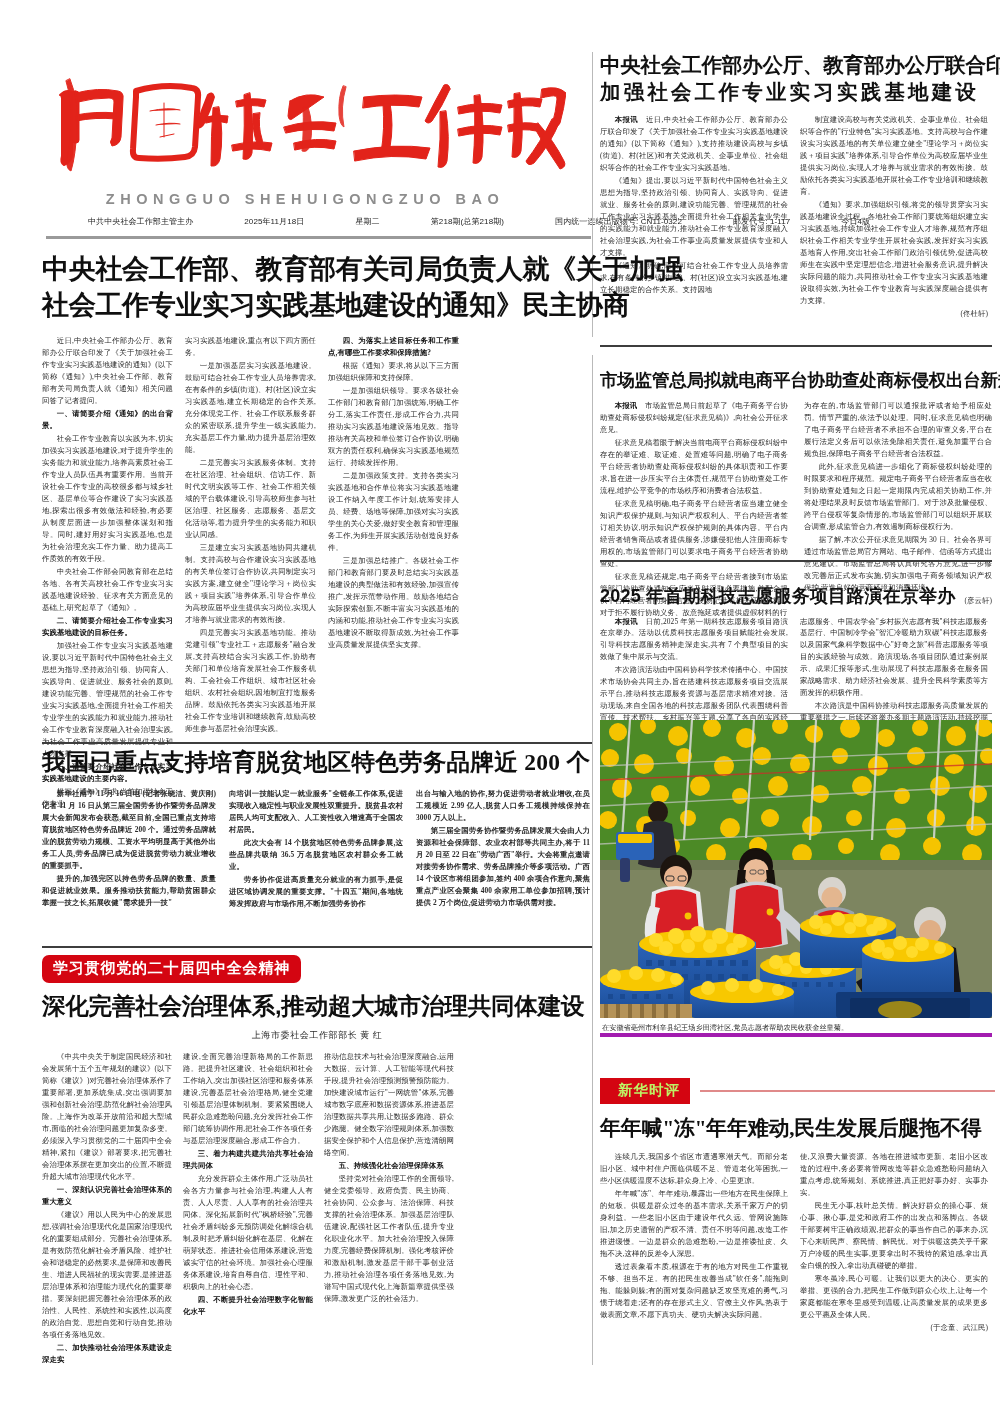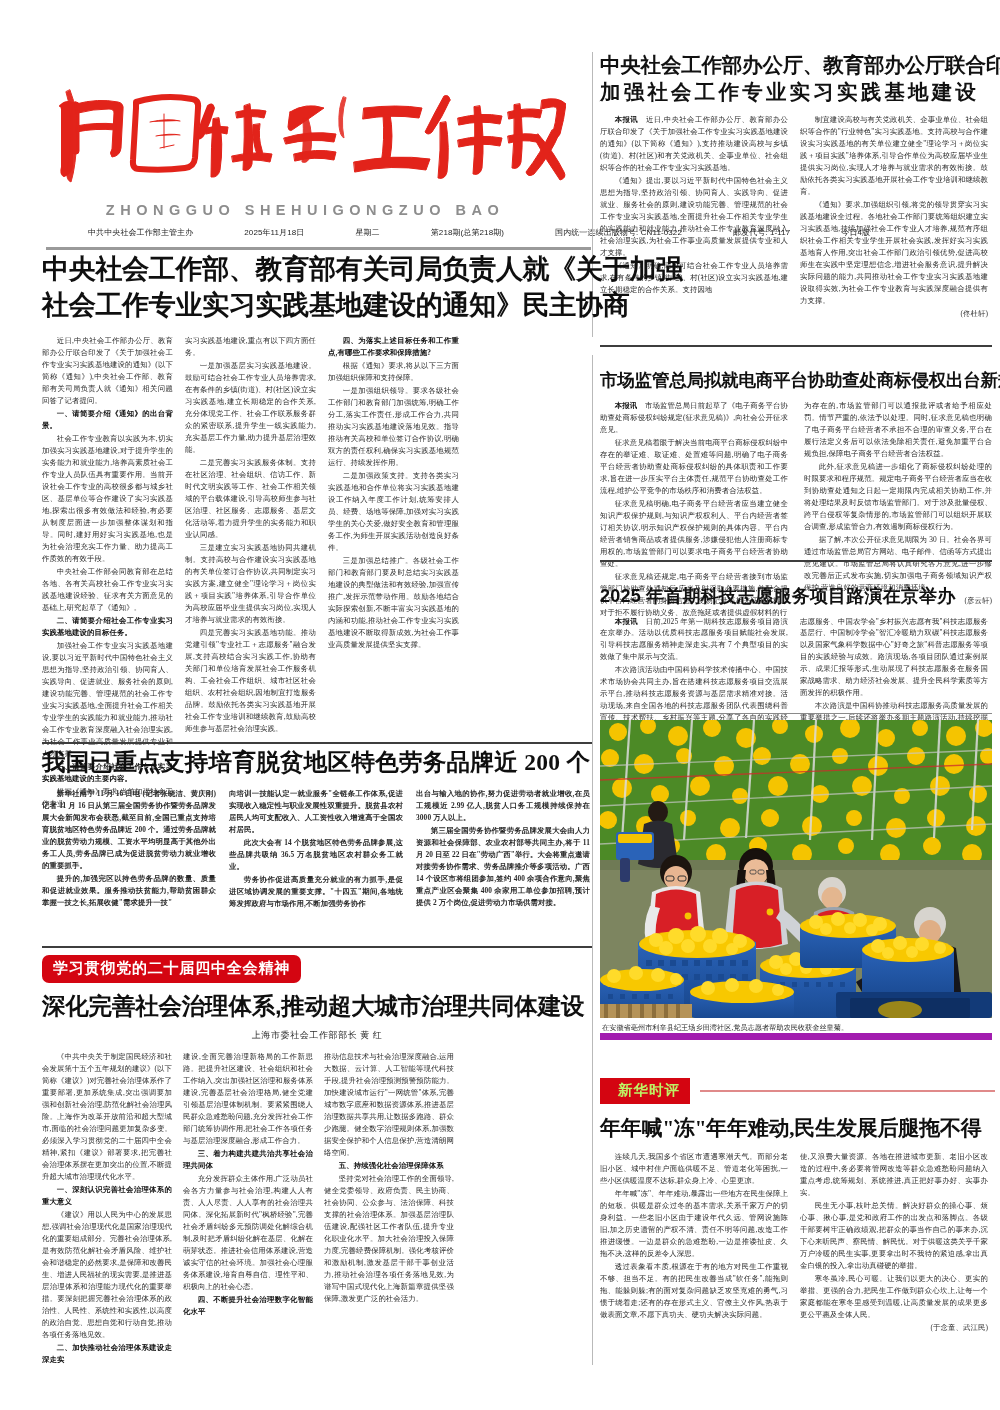--- a/index.html
+++ b/index.html
@@ -24,21 +24,21 @@
     color:#2a2a2a;
     font-family:"Liberation Serif","DejaVu Serif",serif;
   }
   .body-col p { margin:0 0 1px 0; text-indent:2em; }
   .body-col p.nohead { text-indent:0; }
   .body-col p.sub { font-weight:bold; color:#111; text-indent:2em; }
   .lead { font-weight:bold; color:#111; }
   .byline-r { text-align:right; font-size:7.4px; color:#333; margin-top:2px; }
 
   
-  .masthead { position:absolute; left:0; top:16px; width:1000px; height:238px; }
+  .masthead { position:absolute; left:0; top:5px; width:1000px; height:238px; }
   .nameplate { position:absolute; left:46px; top:62px; width:520px; height:112px; }
   .nameplate svg { display:block; }
   .pinyin {
     position:absolute; left:70px; top:186px; width:470px;
     text-align:center;
     font-family:"Liberation Sans","DejaVu Sans",sans-serif;
     font-size:14.5px; font-weight:bold; letter-spacing:5.5px;
     color:#8d8d8d;
   }
   .mast-meta {
@@ -127,21 +127,21 @@
   }
   .r3-cols { display:flex; gap:12px; margin-top:8px; }
   .r3-cols > div { width:188px; }
 
   
   .photo-wrap { position:absolute; left:600px; top:720px; width:392px; height:320px; }
   .photo { position:relative; width:392px; height:298px; overflow:hidden; background:#2f6b1f; }
   .photo svg { display:block; }
   .photo-cap {
     font-size:7.2px; color:#2a2a2a; padding:5px 2px 0 2px; line-height:1.4;
-    border-bottom:7px solid #a21caf;
+    border-bottom:4px solid #a21caf;
   }
 
   
   .xh-block { position:absolute; left:600px; top:1078px; width:395px; }
   .xh-tagrow { display:flex; align-items:center; }
   .xh-tag {
     background:#d40511; color:#bef264;
     font-family:"Liberation Sans","DejaVu Sans",sans-serif;
     font-weight:bold; font-size:14.5px; letter-spacing:1px;
     padding:3px 10px 4px 18px;

